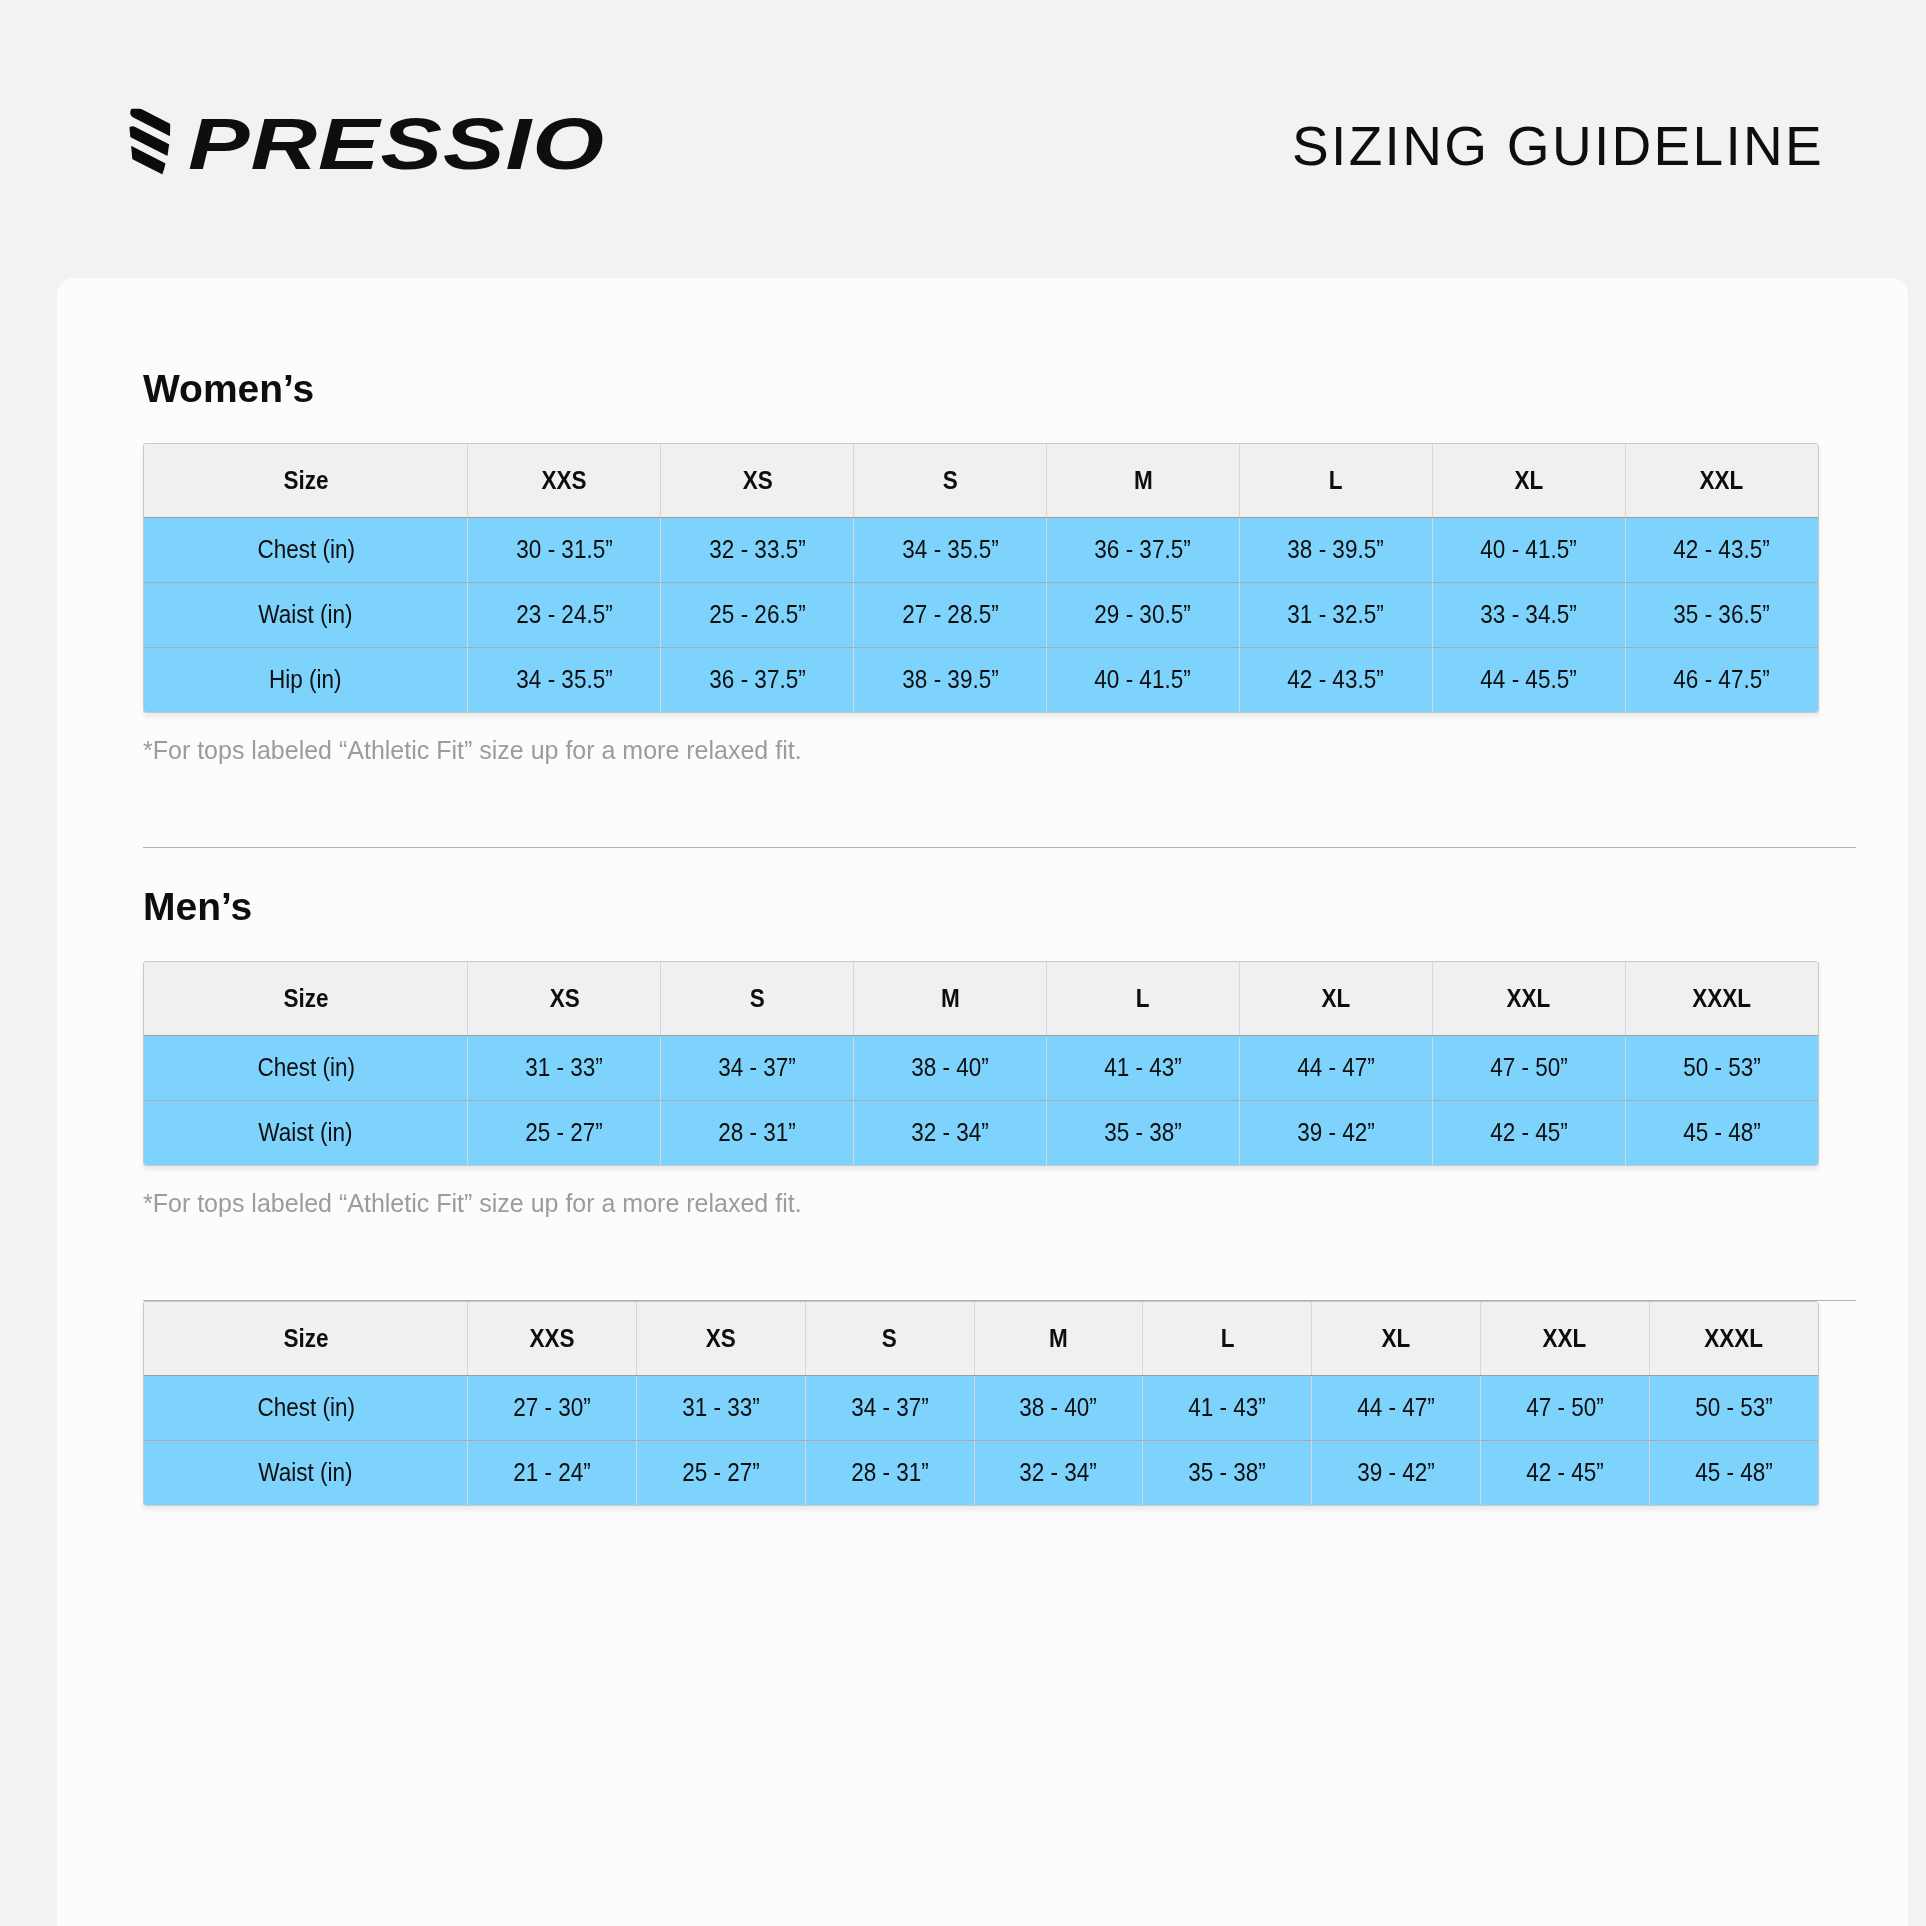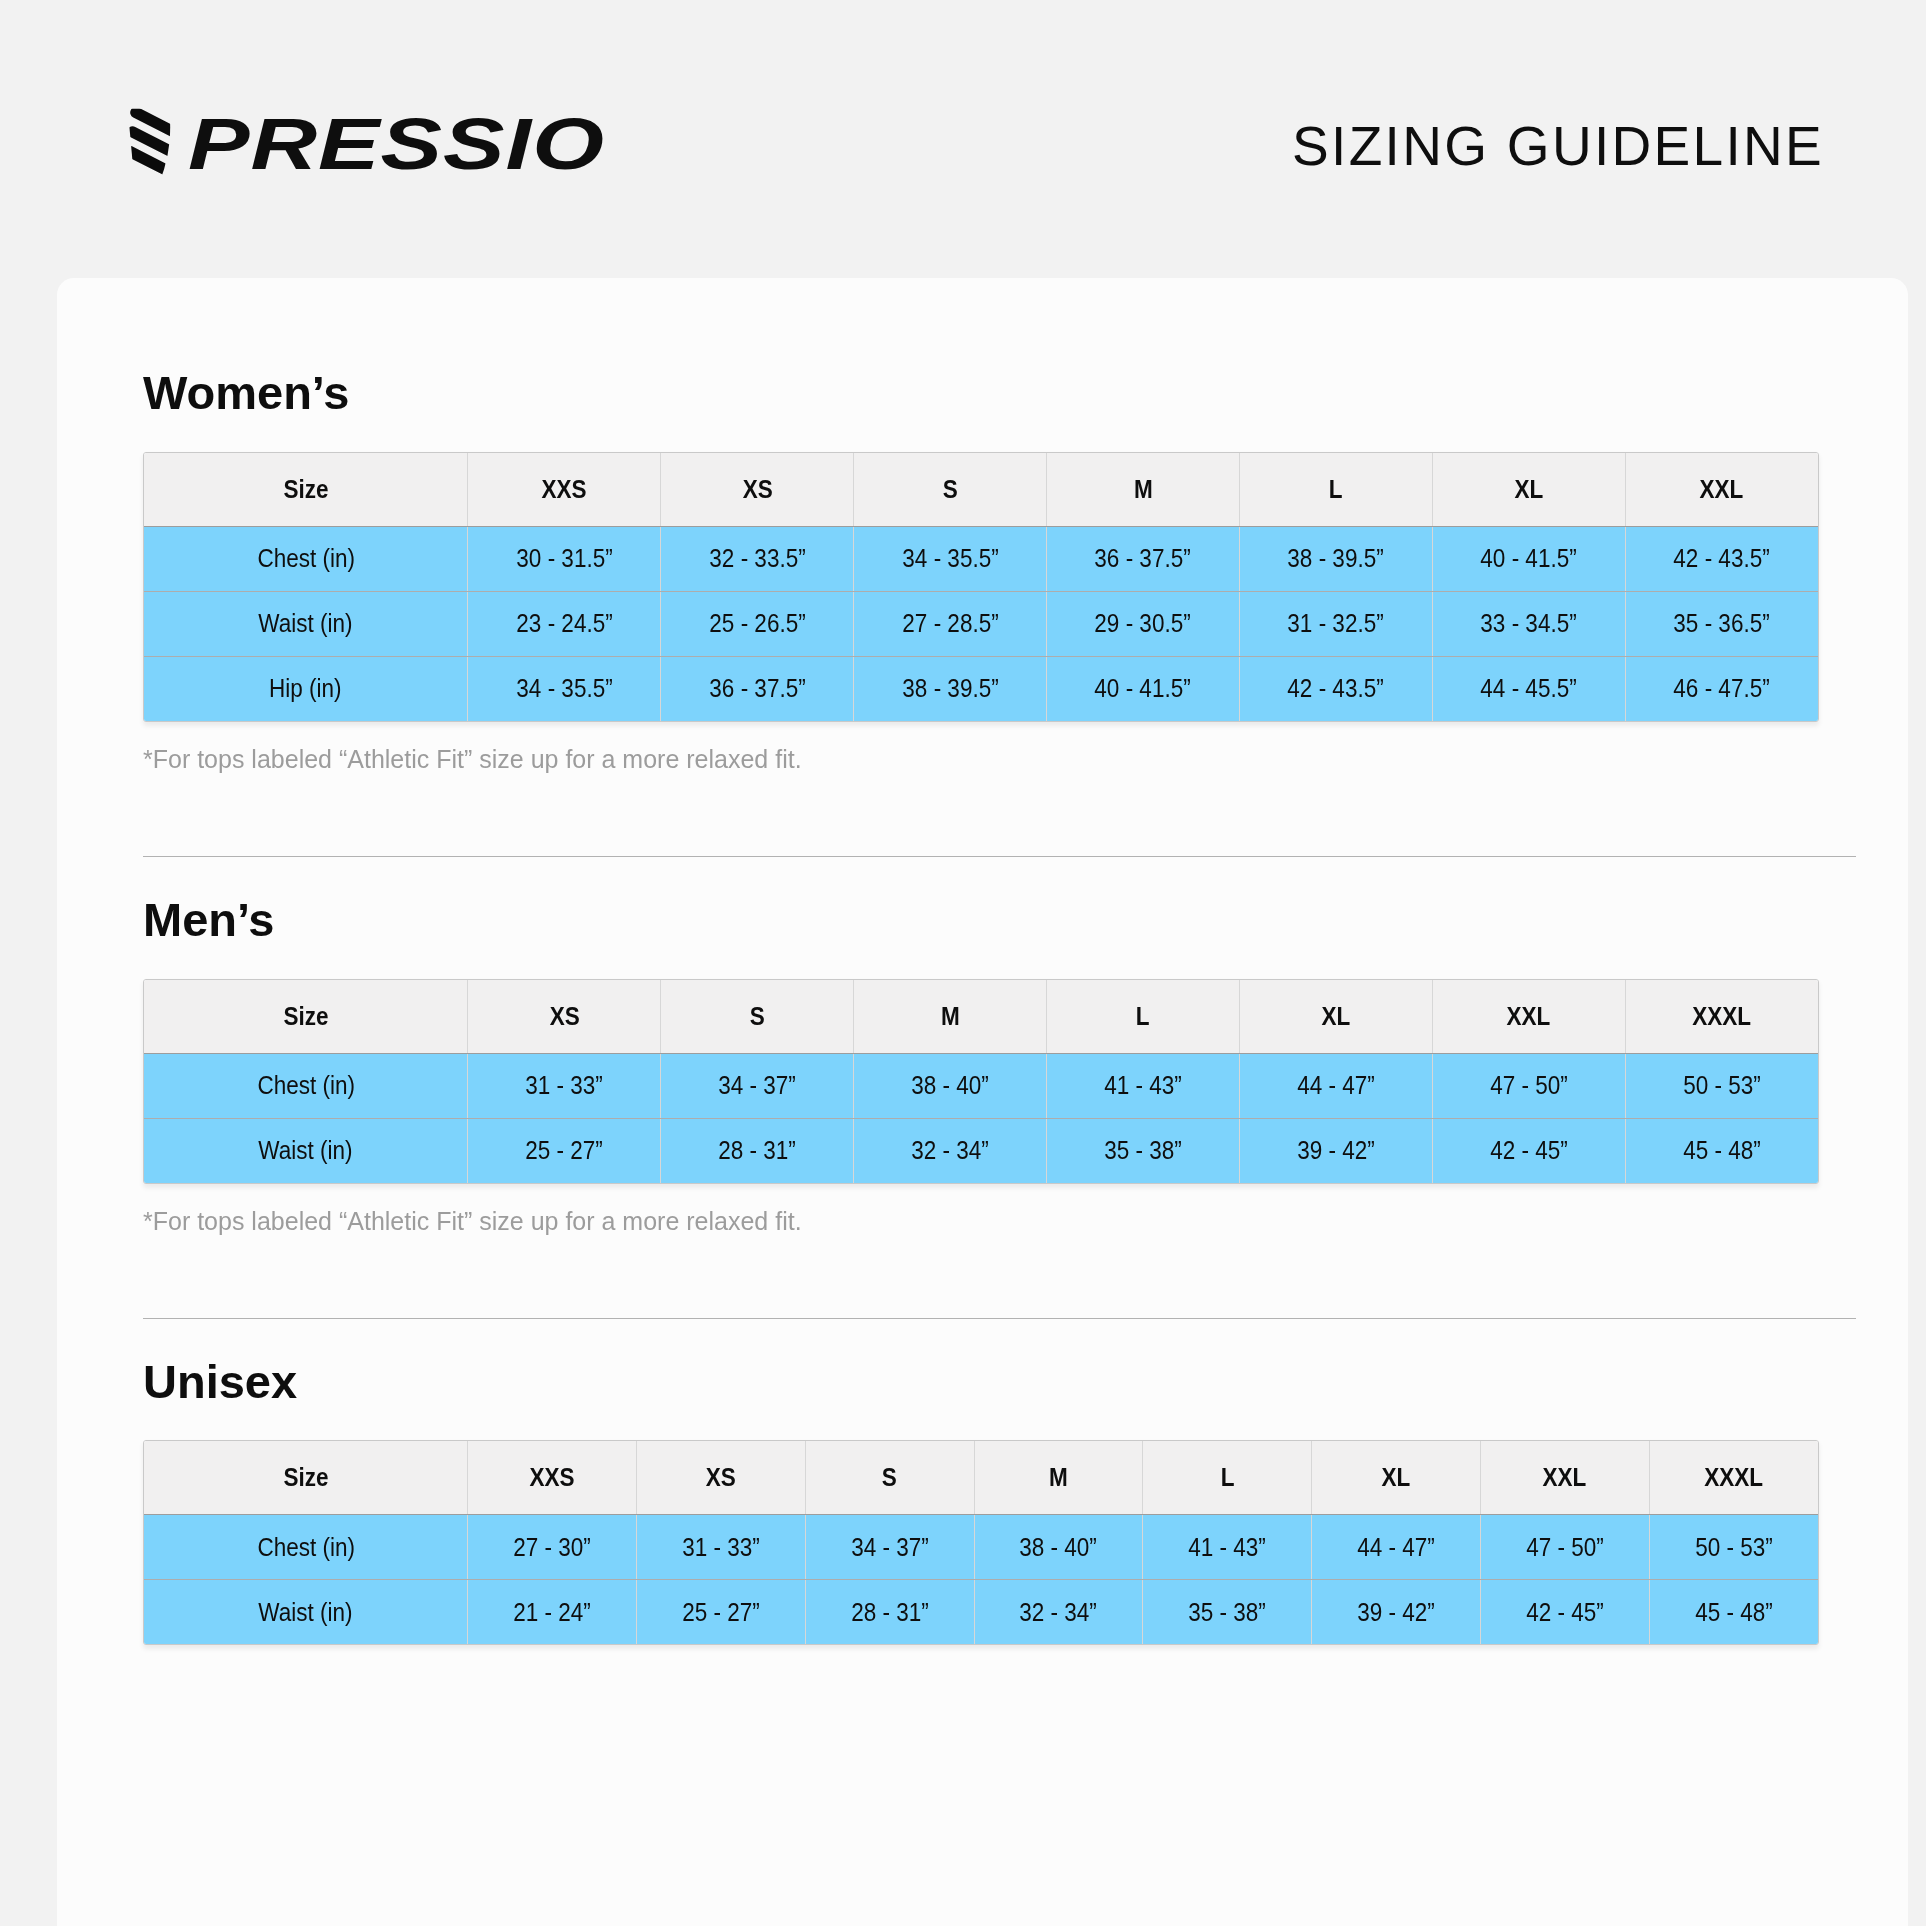--- a/index.html
+++ b/index.html
@@ -13,21 +13,21 @@
        padding:98px 141px 0 127px;height:96px}
   .logo{display:flex;align-items:flex-start;gap:16px}
   .logo svg{display:block}
   .brand{font-style:italic;font-weight:800;font-size:72px;line-height:1;
          letter-spacing:0.8px;display:inline-block;transform:scaleX(1.28);
          transform-origin:0 50%;white-space:nowrap}
   .title{font-weight:400;font-size:55px;line-height:1;letter-spacing:2.3px;white-space:nowrap}
   
   .card{box-sizing:border-box;margin:84px 57px 0 57px;height:2217px;
         background:#fcfcfc;border-radius:17px;padding:89px 89px 0 86px}
-  h2{margin:0 0 32px;font-size:47px;line-height:1.12;font-weight:700}
+  h2{margin:0 0 32px;font-size:39px;line-height:1.12;font-weight:700}
   .sec-follow h2{margin-top:37px}
   
   .table-wrap{border:1.2px solid #c9c9c9;border-radius:3px;overflow:hidden;
               background:#ffffff;box-shadow:0 3.5px 5.4px rgba(0,0,0,0.07)}
   table{width:100%;border-collapse:collapse}
   th,td{text-align:center;vertical-align:middle;font-size:25px;padding:0;white-space:nowrap}
   thead th{height:73px;background:#f1f0f0;font-weight:700;
            border-bottom:1.9px solid #9d9d9d}
   tbody td{height:64px;background:#7dd3fc;border-bottom:1.5px solid #adadad}
   tbody tr:last-child td{border-bottom:none}
@@ -174,21 +174,20 @@
             </tr>
           </tbody>
         </table>
     </div>
     <p class="footnote">*For tops labeled “Athletic Fit” size up for a more relaxed fit.</p>
   </section>
 
   <hr class="divider">
 
   <section class="sec sec-follow">
-    <h2><span>Unisex</span></h2>
     <div class="table-wrap">
       <table>
           <colgroup>
             <col style="width: 19.35%;">
             <col style="width: 10.0813%;">
             <col style="width: 10.0813%;">
             <col style="width: 10.0813%;">
             <col style="width: 10.0813%;">
             <col style="width: 10.0813%;">
             <col style="width: 10.0813%;">

